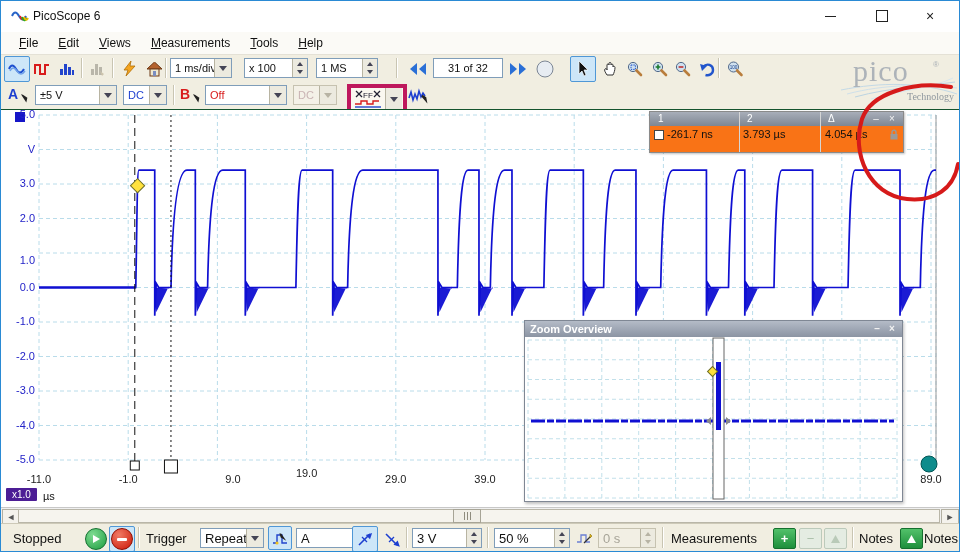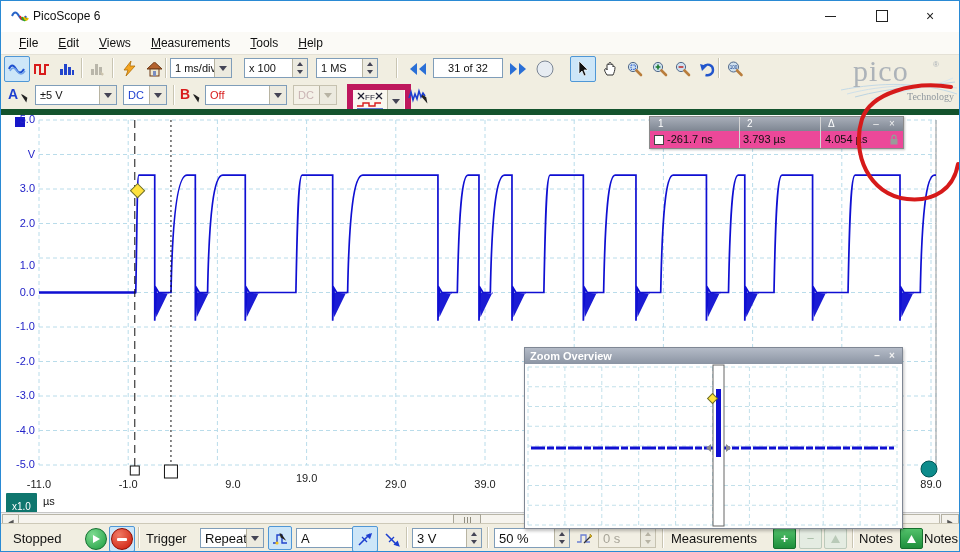--- a/index.html
+++ b/index.html
@@ -38,32 +38,32 @@
   .tri-u{width:0;height:0;border:3px solid transparent;border-bottom:4px solid #445;margin-bottom:2px;}
   .tri-d{width:0;height:0;border:3px solid transparent;border-top:4px solid #445;margin-top:2px;}
   .spin.dis{background:#f2efe4;border-color:#c6c2b0;color:#a7a498;}
   .field{background:#fff;border:1px solid #7f9db9;height:20px;display:flex;align-items:center;justify-content:center;box-sizing:border-box;}
   .chanlabel{font-weight:bold;font-size:14px;}
   
   .red-note{color:#da1818;font-size:16px;white-space:nowrap;z-index:40;}
   .pico-brand{font-family:"Liberation Serif",serif;color:#adb3b9;font-size:30px;letter-spacing:1px;line-height:26px;}
   .pico-sub{font-family:"Liberation Serif",serif;color:#8f979e;font-size:10px;}
   
-  .plot{left:0;top:108px;width:958px;height:414px;background:#fff;border-top:6px solid #14532d;}
+  .plot{left:0;top:108px;width:958px;height:414px;background:#fff;border-top:1px solid #14532d;}
   .ylab{position:absolute;width:32px;text-align:right;color:#2323c8;font-size:11px;}
   .xlab{position:absolute;width:40px;text-align:center;color:#222;font-size:11px;}
-  .badge{position:absolute;background:#0f766e;color:#fff;font-size:10px;padding:8px 6px;border-radius:1px;}
+  .badge{position:absolute;background:#4c1d95;color:#fff;font-size:10px;padding:1px 6px;border-radius:1px;}
   .legend{left:648px;top:1px;width:253px;background:#fff;border:1px solid #8a8a8a;z-index:20;box-shadow:1px 1px 2px rgba(0,0,0,.25);}
   .legend-hd{height:14px;background:linear-gradient(#a8aeb9,#7e8692);color:#fff;font-size:10px;position:relative;}
   .legend-hd span{position:absolute;top:1px;}
-  .legend-row{height:17px;position:relative;font-size:11px;background:#ec4899;}
+  .legend-row{height:26px;position:relative;font-size:11px;background:#f97316;}
   .legend-row span{position:absolute;top:2px;}
   .lcol{position:absolute;top:0;bottom:0;width:1px;background:#d5d5d5;}
   .winbtn2{position:absolute;top:1px;color:#f2f2f2;font-size:10px;line-height:11px;width:12px;text-align:center;}
-  .zoomwin{left:523px;top:210px;width:377px;background:#fff;border:1px solid #7f8794;z-index:20;box-shadow:1px 2px 3px rgba(0,0,0,.25);margin-top:22px;}
+  .zoomwin{left:523px;top:210px;width:377px;background:#fff;border:1px solid #7f8794;z-index:20;box-shadow:1px 2px 3px rgba(0,0,0,.25);}
   .zoomwin-hd{height:16px;background:linear-gradient(#b4bbc7,#8b94a3);color:#fff;font-weight:bold;font-size:11px;padding-left:5px;line-height:16px;position:relative;}
   .zoombody{width:375px;height:164px;position:relative;background:#fff;}
   
   .hscroll{left:0;top:397px;width:958px;height:16px;background:#f0f0f0;border-top:1px solid #c8c8c8;}
   .sbtn{position:absolute;top:1px;width:16px;height:14px;background:#f4f2ec;border:1px solid #b3b0a2;display:flex;align-items:center;justify-content:center;font-size:9px;color:#555;}
   .sthumb{position:absolute;left:17px;top:1px;width:922px;height:14px;background:#f6f4ee;border:1px solid #b9b6a8;box-sizing:border-box;}
   .grip{position:absolute;left:452px;top:1px;width:26px;height:12px;border:1px solid #a7a496;background:#f1efe8;display:flex;align-items:center;justify-content:center;gap:2px;}
   .grip i{width:1px;height:8px;background:#8f8c7e;}
   
   .statusbar{left:0;top:522px;width:958px;height:28px;background:#f1eee1;border-top:1px solid #cdc9b8;font-size:13px;}
@@ -287,21 +287,21 @@
       <span class="dd">
           <i class="chev"></i>
         </span>
     </div>
     <div class="abs combo dis" style="left:292px;top:3px;width:44px">
       <span class="val">DC</span>
       <span class="dd">
           <i class="chev"></i>
         </span>
     </div>
-    <div class="abs" style="left:346px;top:2px;width:52px;height:22px;border:6px solid #be185d;background:#faf8f0;display:flex">
+    <div class="abs" style="left:346px;top:2px;width:52px;height:22px;border:4px solid #be185d;background:#faf8f0;display:flex">
       <div style="width:34px;display:flex;align-items:center;justify-content:center">
         <svg width="30" height="18" viewBox="0 0 30 18">
           <text x="15" y="8" font-size="8" text-anchor="middle" fill="#223" font-family="Liberation Sans, sans-serif">FF</text>
           <line x1="3" y1="7" x2="9" y2="1" stroke="#223" stroke-width="1.2"></line>
             <line x1="3" y1="1" x2="9" y2="7" stroke="#223" stroke-width="1.2"></line>
           <line x1="21" y1="7" x2="27" y2="1" stroke="#223" stroke-width="1.2"></line>
             <line x1="21" y1="1" x2="27" y2="7" stroke="#223" stroke-width="1.2"></line>
           <path d="M2 14 h6 v-3 h6 v3 h6 v-3 h6" stroke="#d81c1c" stroke-width="1.4" fill="none"></path>
           <path d="M2 17 h26" stroke="#2244cc" stroke-width="1.4"></path>
           </svg>

